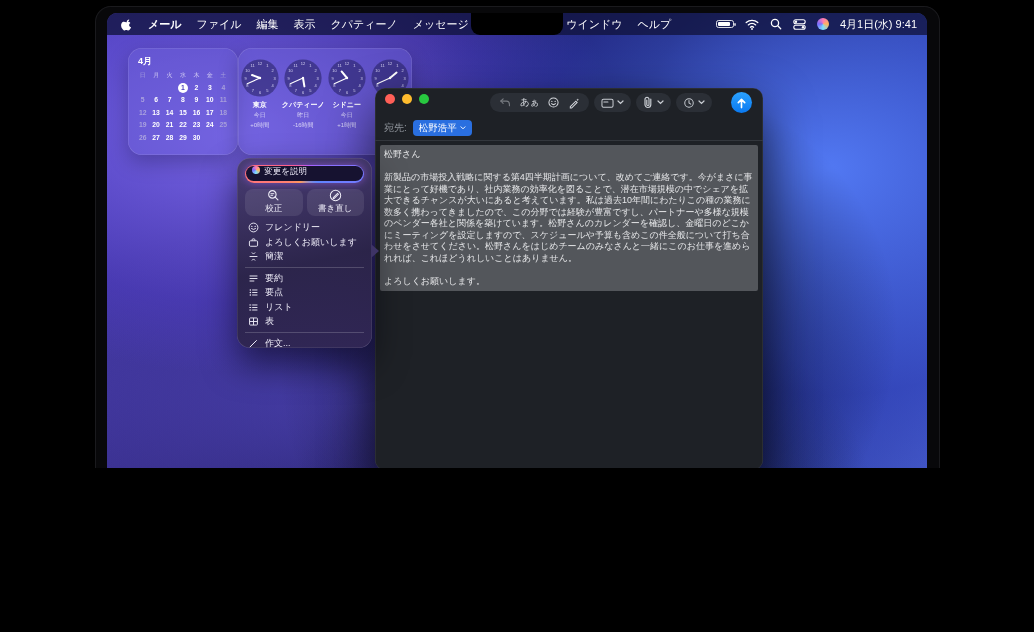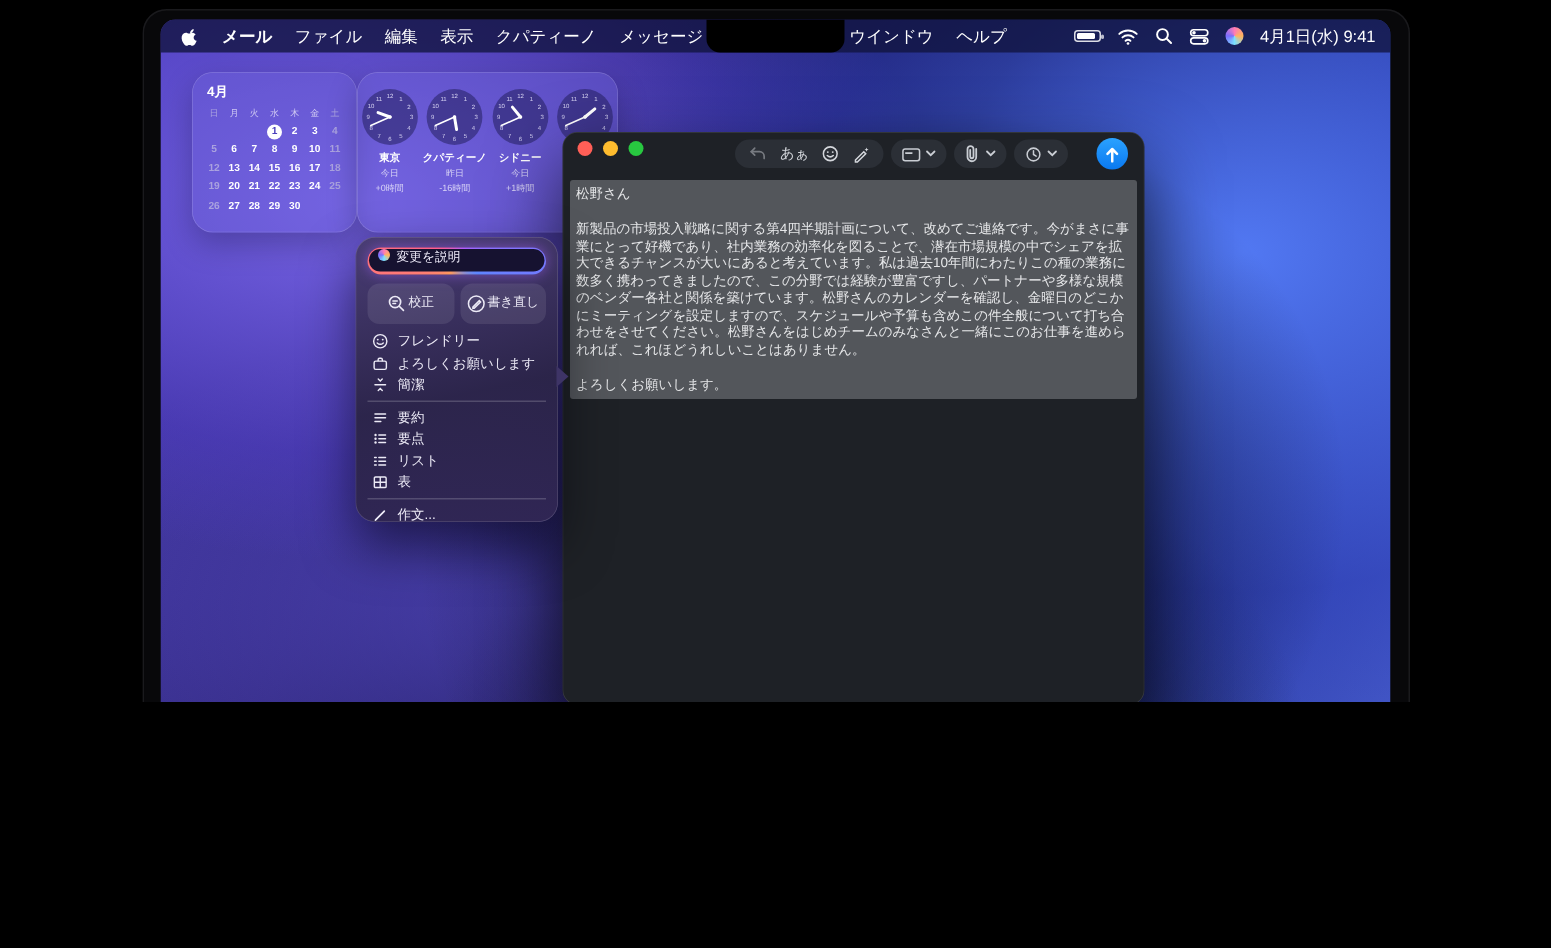--- a/index.html
+++ b/index.html
@@ -68,21 +68,21 @@
       border-left:8px solid #3e3466;}
   .wt-input-wrap{border-radius:9px;padding:1.3px;
       background:conic-gradient(from 210deg,#ff9a5c,#ff5c8e,#b05cff,#5c86ff,#ff9a5c);
       box-shadow:0 0 9px rgba(170,100,255,.55);}
   .wt-input{height:15px;border-radius:8px;background:#161230;display:flex;align-items:flex-start;gap:4px;padding:0 6px;}
   .ai-dot{width:8px;height:8px;border-radius:50%;flex:0 0 auto;
       background:conic-gradient(#ff7ab6,#ffb45c,#7ae0ff,#7a6cff,#ff7ab6);}
   .wt-input span{font-size:8.5px;color:#efecfa;}
   .wt-btn-row{display:flex;gap:4px;margin-top:6px;}
   .wt-btn{flex:1;height:27px;border-radius:8px;background:rgba(255,255,255,.09);
-      display:flex;flex-direction:row;align-items:center;justify-content:center;gap:1px;}
+      display:flex;flex-direction:column;align-items:center;justify-content:center;gap:1px;}
   .wt-btn svg{display:block;}
   .wt-btn span{font-size:8.5px;}
   .wt-list{margin-top:5px;}
   .wt-item{display:flex;align-items:center;gap:6px;height:14.5px;padding-left:3px;}
   .wt-item svg{flex:0 0 auto;display:block;}
   .wt-item span{font-size:9px;white-space:nowrap;}
   .wt-div{height:1px;background:rgba(255,255,255,.18);margin:3px 0;}
 
   
   .mail{position:absolute;left:268px;top:75px;width:388px;height:382px;z-index:30;border-radius:10px;
@@ -548,20 +548,29 @@
                 </svg>
             </div>
           </div>
           <div class="send">
             <svg width="11" height="12" viewBox="0 0 12 13" fill="none" stroke="#fff" stroke-width="1.8" stroke-linecap="round" stroke-linejoin="round">
                 <path d="M6 11.5v-9M2.5 6 6 2.5 9.5 6"></path>
               </svg>
           </div>
         </div>
 
+        <div class="m-row" id="row-to">
+          <span class="lbl">宛先:</span>
+          <span class="to-pill">
+            <span>松野浩平</span>
+            <svg width="6" height="4" viewBox="0 0 7 5" fill="none" stroke="#fff" stroke-width="1.2" stroke-linecap="round">
+                <path d="M1 1l2.5 2.5L6 1"></path>
+              </svg>
+          </span>
+        </div>
 
         <div class="m-body">
           <div class="sel-block" id="sel-block">松野さん
 
 新製品の市場投入戦略に関する第4四半期計画について、改めてご連絡です。今がまさに事業にとって好機であり、社内業務の効率化を図ることで、潜在市場規模の中でシェアを拡大できるチャンスが大いにあると考えています。私は過去10年間にわたりこの種の業務に数多く携わってきましたので、この分野では経験が豊富ですし、パートナーや多様な規模のベンダー各社と関係を築けています。松野さんのカレンダーを確認し、金曜日のどこかにミーティングを設定しますので、スケジュールや予算も含めこの件全般について打ち合わせをさせてください。松野さんをはじめチームのみなさんと一緒にこのお仕事を進められれば、これほどうれしいことはありません。
 
 よろしくお願いします。</div>
         </div>
       </div>
 

